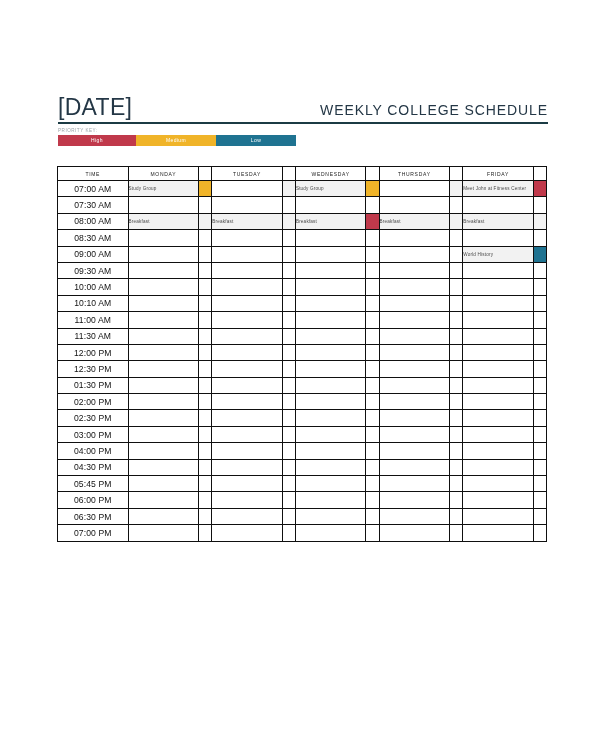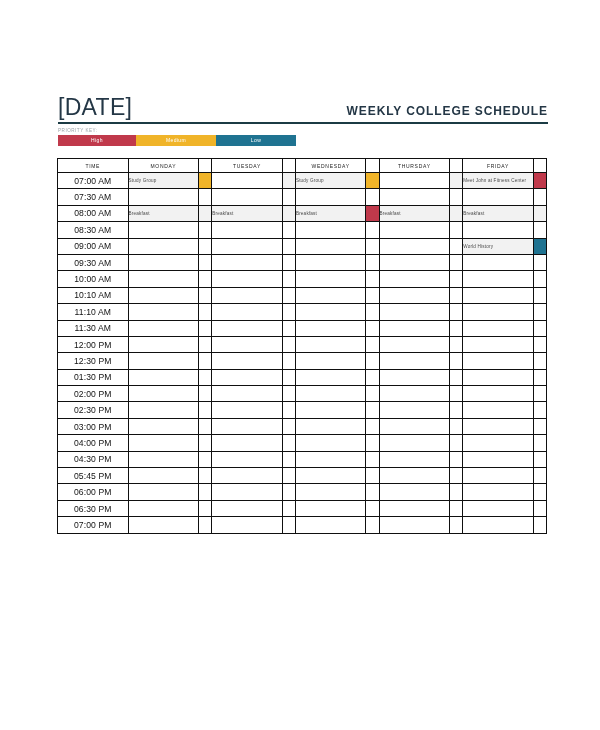--- a/index.html
+++ b/index.html
@@ -33,26 +33,25 @@
     justify-content: space-between;
     padding-bottom: 3px;
   }
   .doc-date {
     font-size: 23px;
     color: #243746;
     letter-spacing: 0.3px;
     line-height: 1;
   }
   .doc-title {
-    font-size: 12px;
+    font-size: 14px;
     color: #243746;
     letter-spacing: 0.9px;
     line-height: 1;
     padding-bottom: 2px;
-    font-weight: bold;
   }
   .title-rule {
     height: 2px;
     background: #1b3b44;
     width: 100%;
   }
 
   
   .priority-key {
     position: absolute;
@@ -82,21 +81,21 @@
     line-height: 1;
   }
   .chip-high   { width: 78px; }
   .chip-medium { width: 80px; }
   .chip-low    { width: 80px; }
 
   
   .sched-wrap {
     position: absolute;
     left: 57px;
-    top: 158px;
+    top: 166px;
     width: 490px;
   }
   table.sched {
     border-collapse: collapse;
     width: 490px;
     table-layout: fixed;
   }
   table.sched th,
   table.sched td {
     border: 1px solid #0f0f0f;
@@ -307,21 +306,21 @@
             <td class="day-cell"></td>
             <td class="pr-cell"></td>
             <td class="day-cell"></td>
             <td class="pr-cell"></td>
             <td class="day-cell"></td>
             <td class="pr-cell"></td>
             <td class="day-cell"></td>
             <td class="pr-cell"></td>
           </tr>
           <tr>
-            <td class="time-cell">11:10 AM</td>
+            <td class="time-cell">11:00 AM</td>
             <td class="day-cell"></td>
             <td class="pr-cell"></td>
             <td class="day-cell"></td>
             <td class="pr-cell"></td>
             <td class="day-cell"></td>
             <td class="pr-cell"></td>
             <td class="day-cell"></td>
             <td class="pr-cell"></td>
             <td class="day-cell"></td>
             <td class="pr-cell"></td>

